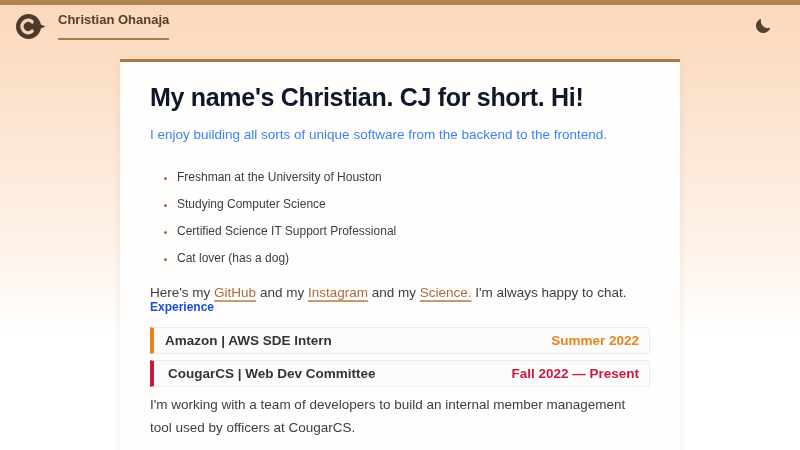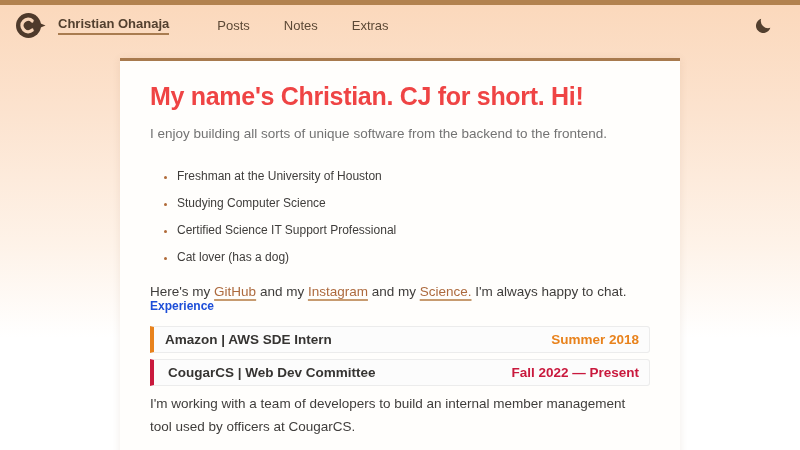--- a/index.html
+++ b/index.html
@@ -12,21 +12,21 @@
   .header {
     display: flex; align-items: center;
     padding: 7px 24px 9px 16px;
   }
   .logo { width: 30px; height: 27px; display: block; cursor: pointer; }
   .site-name {
     margin-left: 12px;
     font-size: 13px; font-weight: 700; color: #53402f;
     text-decoration: none;
     border-bottom: 2px solid #a97c50;
-    padding-bottom: 2px;
+    padding-bottom: 11px;
     cursor: pointer;
   }
   .nav { display: flex; margin-left: 14px; }
   .nav a {
     margin-left: 34px;
     font-size: 13px; color: #5c4936; text-decoration: none;
     cursor: pointer;
   }
   .theme-toggle {
     margin-left: auto;
@@ -37,24 +37,24 @@
     width: 560px;
     margin: 10px auto 0;
     background: #fffefc;
     border-top: 3px solid #a87a4e;
     box-shadow: 0 1px 8px rgba(120, 80, 40, 0.10);
     padding: 19px 30px 30px;
     min-height: 420px;
   }
   .page-title {
     font-size: 25px; font-weight: 800; letter-spacing: -0.3px;
-    color: #ef4444; margin: 2px 0 15px;
+    color: #0f172a; margin: 2px 0 15px;
   }
   .intro {
-    font-size: 13.5px; color: #737373; margin-bottom: 28px;
+    font-size: 13.5px; color: #3b82f6; margin-bottom: 28px;
   }
   .facts { list-style: disc; padding-left: 27px; margin: 16px 0 20px; }
   .facts li {
     font-size: 12px; color: #3f3d3b; margin: 13px 0;
   }
   .facts li::marker { color: #b06a38; font-size: 11px; }
   .links-line { font-size: 13.5px; color: #3f3d3b; margin-top: 18px; }
   .links-line a {
     color: #ad6a3e; text-decoration: underline;
     text-decoration-color: #c79b70; text-decoration-thickness: 1.5px;
@@ -89,25 +89,20 @@
 <div class="top-strip"></div>
 
 <div class="header">
   <svg class="logo" viewBox="0 0 30 27" xmlns="http://www.w3.org/2000/svg">
     <circle cx="12.5" cy="13.5" r="12.5" fill="#4e3a2b"></circle>
     <path d="M16.4 8.9 A6.2 6.2 0 1 0 16.4 18.1" stroke="#f8d5b8" stroke-width="3.4" fill="none" stroke-linecap="round"></path>
     <path d="M17.5 8.6 L29.5 13.5 L17.5 18.4 Z" fill="#4e3a2b"></path>
     <circle cx="12.5" cy="13.5" r="2.4" fill="#4e3a2b"></circle>
   </svg>
   <a class="site-name">Christian Ohanaja</a>
-  <nav class="nav">
-    <a>Posts</a>
-    <a>Notes</a>
-    <a>Extras</a>
-  </nav>
   <button class="theme-toggle">
     <svg width="20" height="20" viewBox="0 0 24 24" xmlns="http://www.w3.org/2000/svg">
       <path d="M20.8 14.2A8.8 8.8 0 0 1 9.8 3.2a8.8 8.8 0 1 0 11 11z" fill="#53402f"></path>
     </svg>
   </button>
 </div>
 
 <main class="card">
   <h1 class="page-title">My name's Christian. CJ for short. Hi!</h1>
   <p class="intro">I enjoy building all sorts of unique software from the backend to the frontend.</p>
@@ -118,21 +113,21 @@
     <li>Certified Science IT Support Professional</li>
     <li>Cat lover (has a dog)</li>
   </ul>
 
   <p class="links-line"><span>Here's my </span><a>GitHub</a><span> and my </span><a>Instagram</a><span> and my </span><a>Science.</a><span> I'm always happy to chat.</span></p>
 
   <h2 class="section-title">Experience</h2>
 
   <div class="exp-row amazon">
     <span class="role">Amazon | AWS SDE Intern</span>
-    <span class="period">Summer 2018</span>
+    <span class="period">Summer 2022</span>
   </div>
 
   <div class="exp-row cougarcs">
     <span class="role">CougarCS | Web Dev Committee</span>
     <span class="period">Fall 2022 — Present</span>
   </div>
 
   <p class="exp-desc">I'm working with a team of developers to build an internal member management tool used by officers at CougarCS.</p>
 </main>
 

